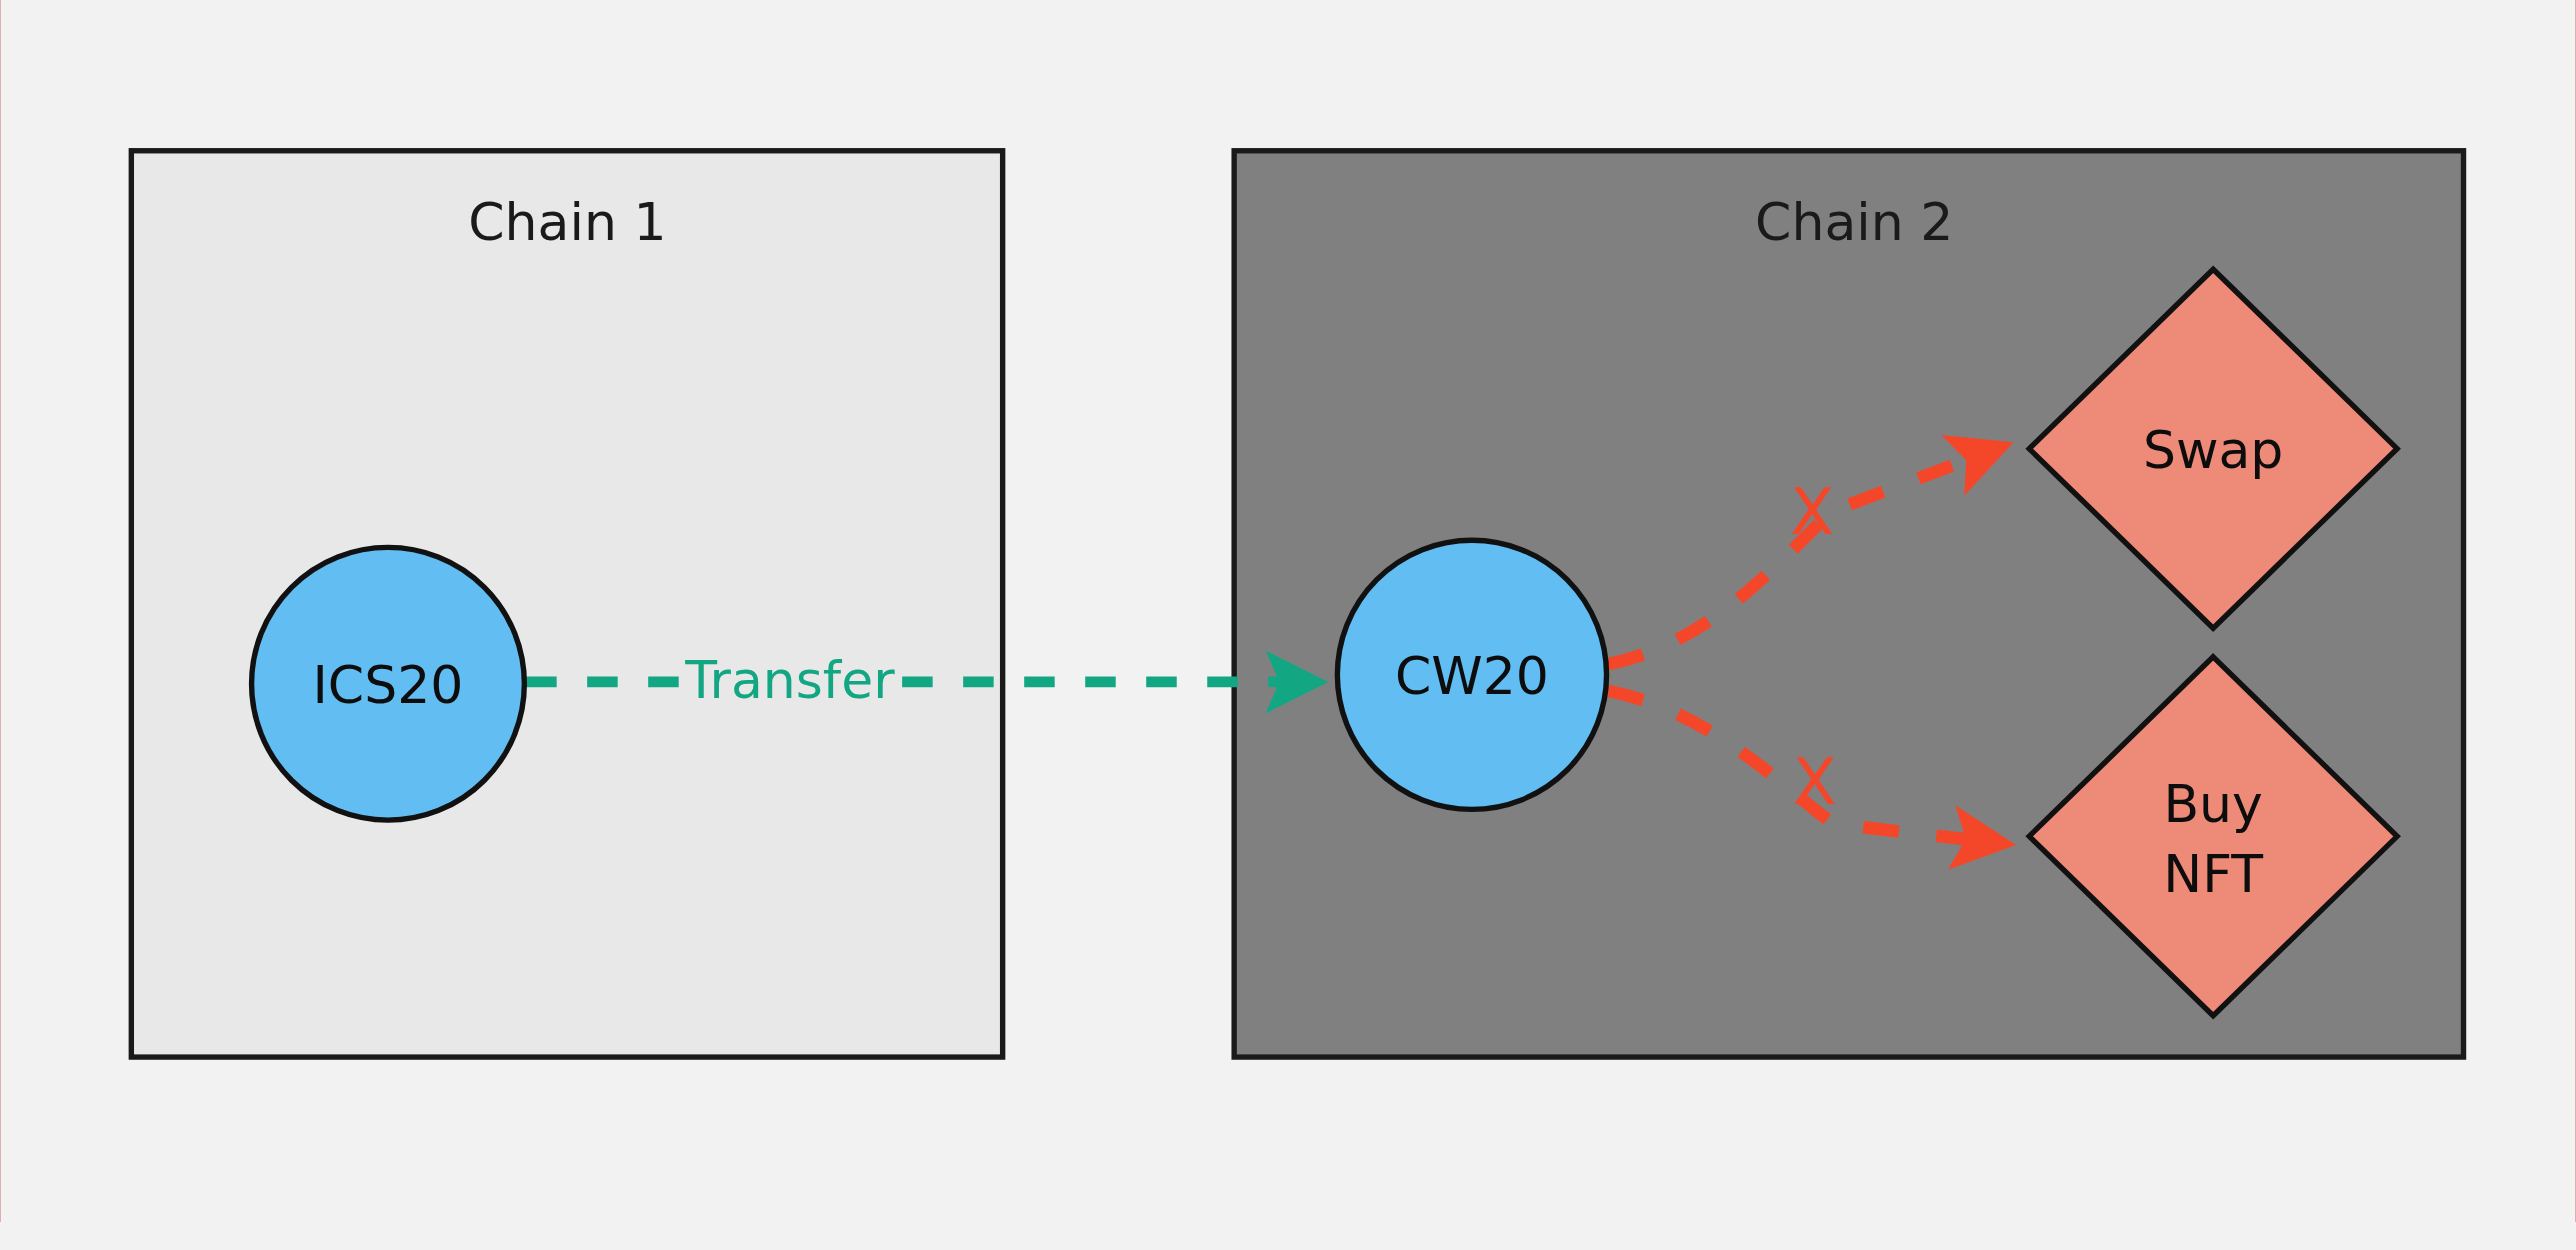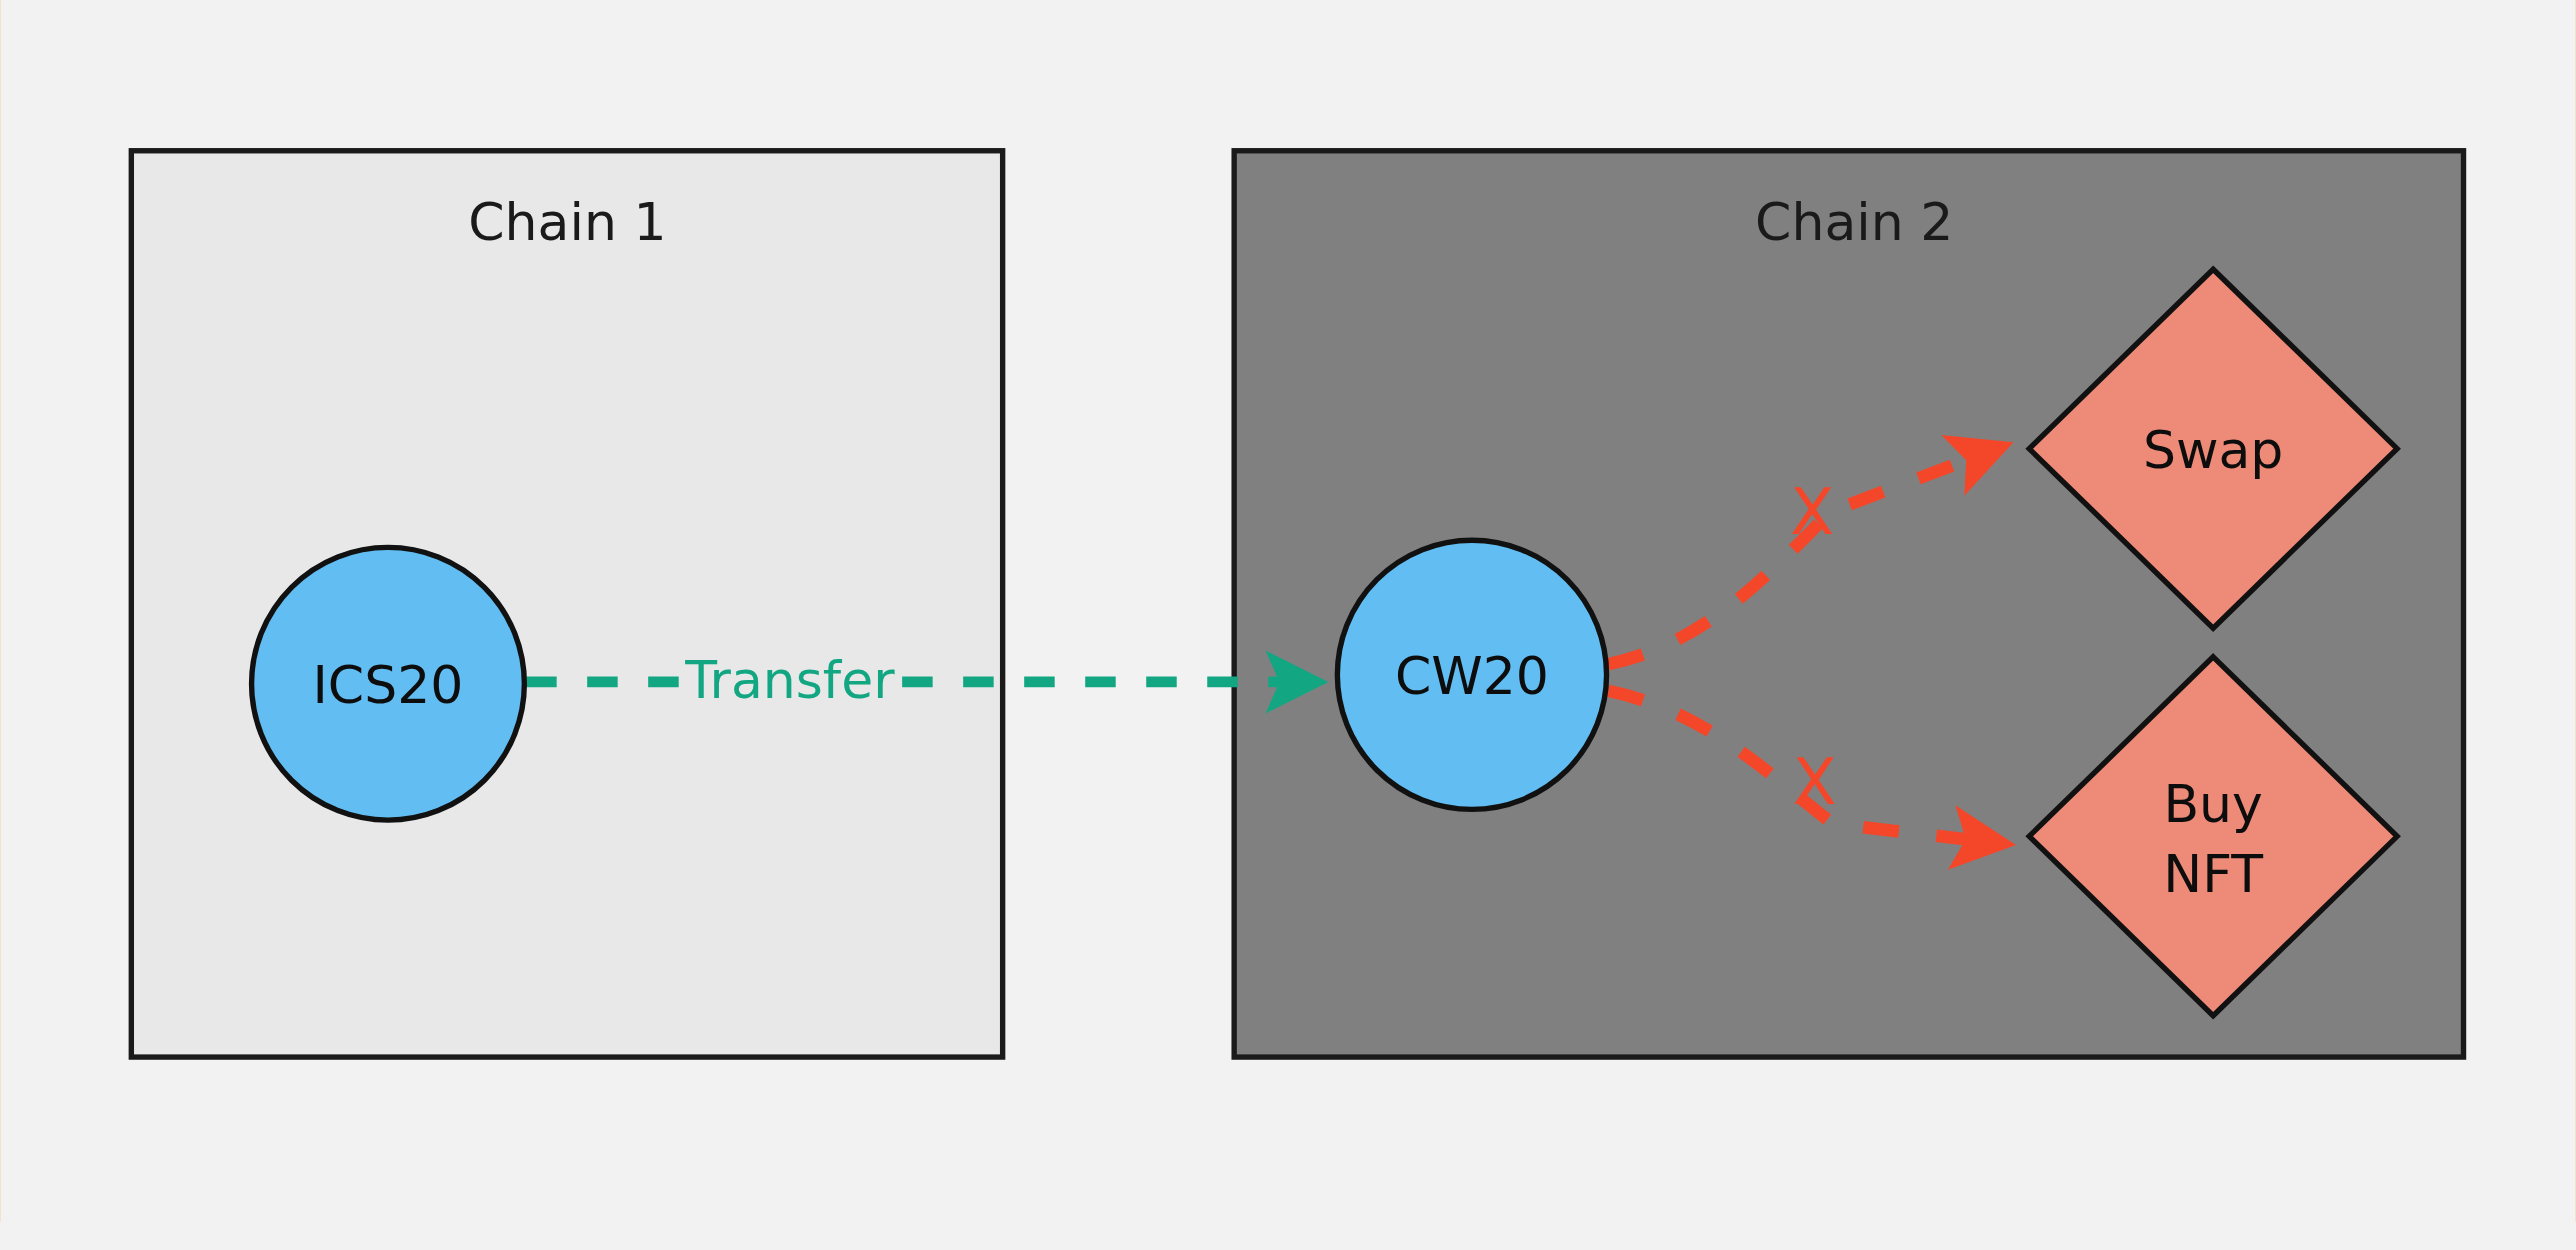--- a/index.html
+++ b/index.html
@@ -10,21 +10,21 @@
   body {
     width: 2576px;
     height: 1250px;
     overflow: hidden;
     font-family: "DejaVu Sans", sans-serif;
   }
   #diagram-root {
     position: relative;
     width: 2576px;
     height: 1222px;
-    background: #fdba74;
+    background: #b91c1c;
   }
   svg#diagram-svg {
     display: block;
     width: 2576px;
     height: 1250px;
   }
   .chain-box-title,
   .node-label,
   .edge-label,
   .x-marker {

